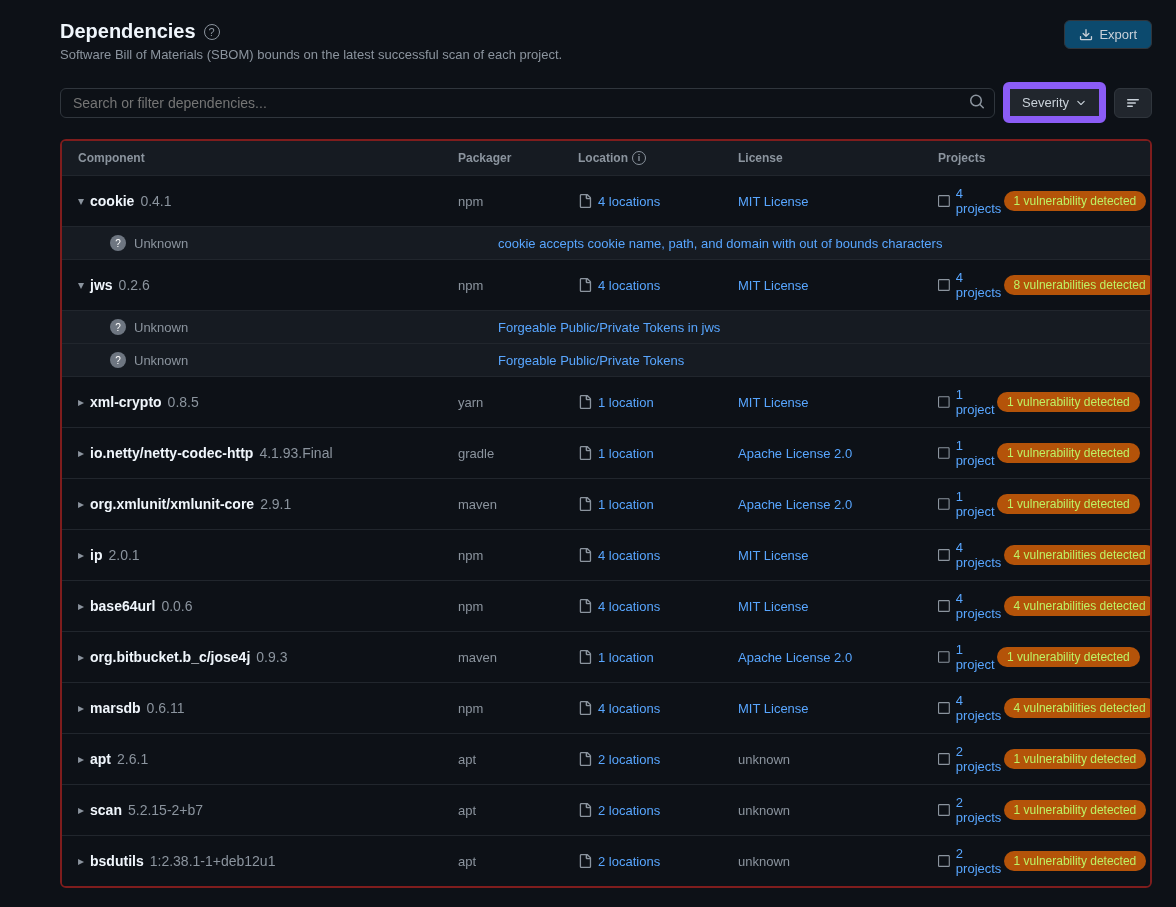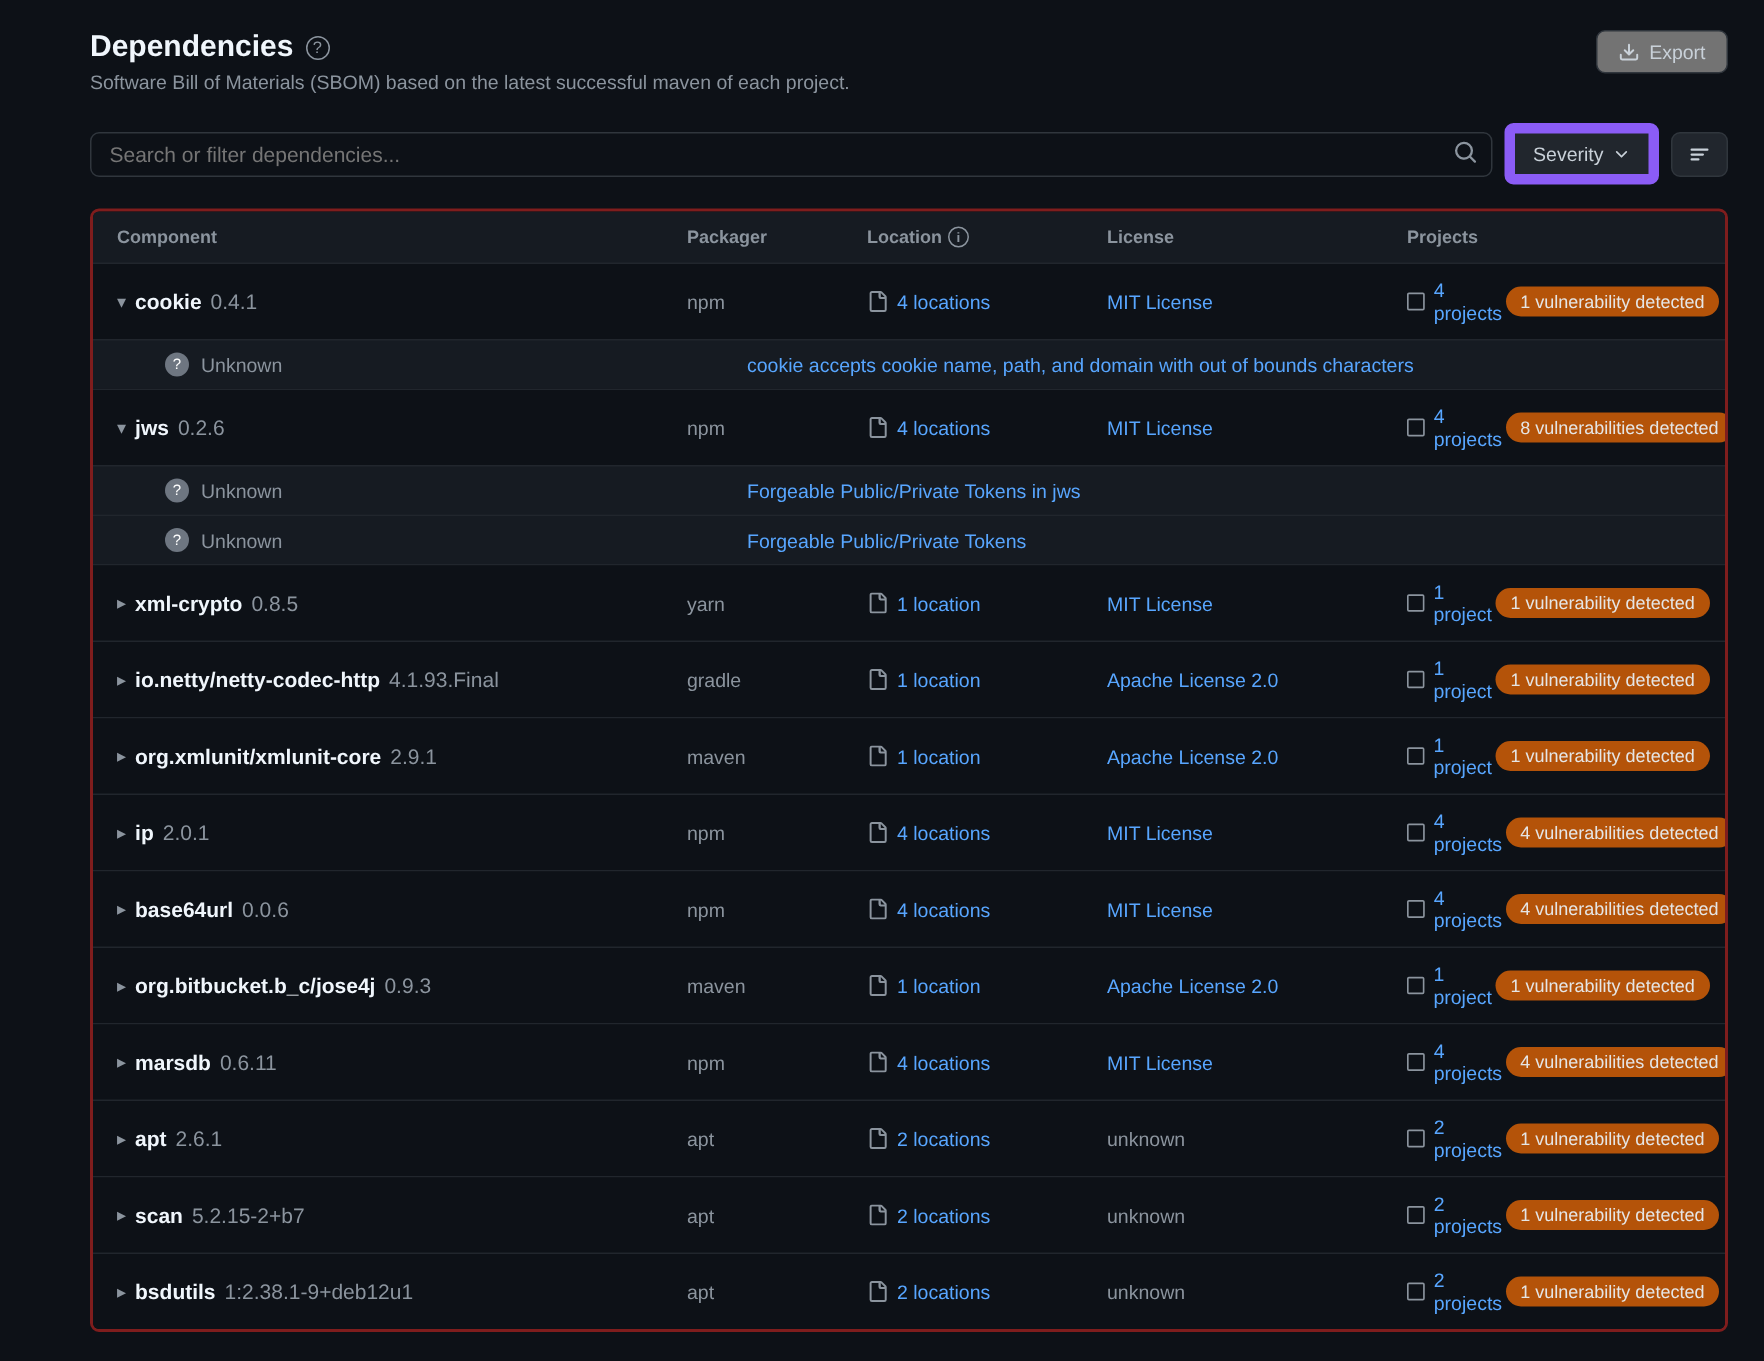--- a/index.html
+++ b/index.html
@@ -42,21 +42,21 @@
       font-size: 11px;
       color: #8b949e;
       cursor: pointer;
     }
     .page-subtitle {
       color: #8b949e;
       font-size: 13px;
       margin-top: 4px;
     }
     .export-button {
-      background: #737373;
+      background: #0c4a6e;
       border: 1px solid #30363d;
       color: #c9d1d9;
       padding: 6px 14px;
       border-radius: 6px;
       cursor: pointer;
       font-size: 13px;
       display: flex;
       align-items: center;
       gap: 6px;
     }
@@ -198,21 +198,21 @@
     }
     .projects-cell {
       display: flex;
       align-items: center;
       gap: 6px;
       font-size: 13px;
       color: #58a6ff;
     }
     .vuln-badge {
       background: #b45309;
-      color: #e5e5e5;
+      color: #bef264;
       border-radius: 12px;
       padding: 3px 10px;
       font-size: 12px;
       font-weight: 500;
       white-space: nowrap;
     }
     .sub-row {
       background: #161b22;
       border-top: 1px solid #21262d;
     }
@@ -253,21 +253,21 @@
 </head>
 <body>
 
 <div class="page-container">
   <div class="page-header">
     <div>
       <div class="page-title-row">
         <h1 class="page-title">Dependencies</h1>
         <span class="help-icon">?</span>
       </div>
-      <p class="page-subtitle">Software Bill of Materials (SBOM) based on the latest successful maven of each project.</p>
+      <p class="page-subtitle">Software Bill of Materials (SBOM) bounds on the latest successful scan of each project.</p>
     </div>
     <button class="export-button">
       <svg width="14" height="14" viewBox="0 0 16 16" fill="currentColor">
         <path d="M2.75 14A1.75 1.75 0 0 1 1 12.25v-2.5a.75.75 0 0 1 1.5 0v2.5c0 .138.112.25.25.25h10.5a.25.25 0 0 0 .25-.25v-2.5a.75.75 0 0 1 1.5 0v2.5A1.75 1.75 0 0 1 13.25 14Z"></path>
         <path d="M7.25 7.689V2a.75.75 0 0 1 1.5 0v5.689l1.97-1.969a.749.749 0 1 1 1.06 1.06l-3.25 3.25a.749.749 0 0 1-1.06 0L4.22 6.78a.749.749 0 1 1 1.06-1.06l1.97 1.969Z"></path>
       </svg>
       <span>Export</span>
     </button>
   </div>
 
@@ -631,21 +631,21 @@
         <span class="vuln-badge">1 vulnerability detected</span>
       </div>
     </div>
 
   </div>
         <div class="dep-row">
     <div class="dep-main">
       <div class="dep-name-cell">
         <button class="chevron-btn">▸</button>
         <span class="dep-name">bsdutils</span>
-        <span class="dep-version">1:2.38.1-9+deb12u1</span>
+        <span class="dep-version">1:2.38.1-1+deb12u1</span>
       </div>
       <div class="packager">apt</div>
       <div class="location-cell">
         <svg width="14" height="14" viewBox="0 0 16 16" fill="#8b949e">
           <path d="M2 1.75C2 .784 2.784 0 3.75 0h6.586c.464 0 .909.184 1.237.513l2.914 2.914c.329.328.513.773.513 1.237v9.586A1.75 1.75 0 0 1 13.25 16h-9.5A1.75 1.75 0 0 1 2 14.25Zm1.75-.25a.25.25 0 0 0-.25.25v12.5c0 .138.112.25.25.25h9.5a.25.25 0 0 0 .25-.25V6h-2.75A1.75 1.75 0 0 1 8.75 4.25V1.5Zm6.75.062V4.25c0 .138.112.25.25.25h2.688l-.011-.013-2.914-2.914-.013-.011Z"></path>
         </svg>
         <span>2 locations</span>
       </div>
       <div class="license-cell" style="color: #8b949e;">unknown</div>
       <div style="display:flex; align-items:center; justify-content:space-between;">

